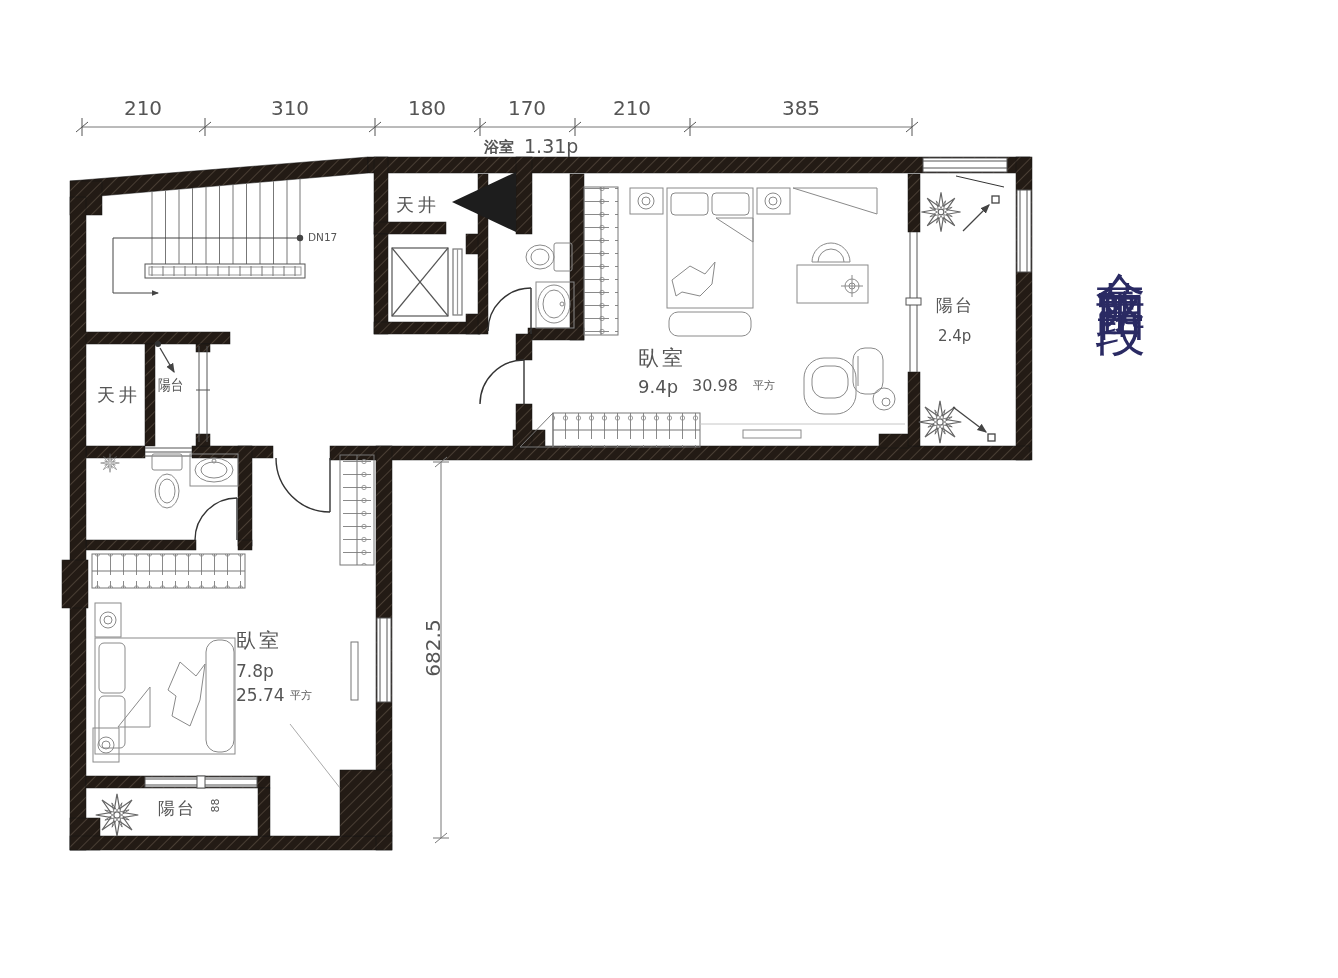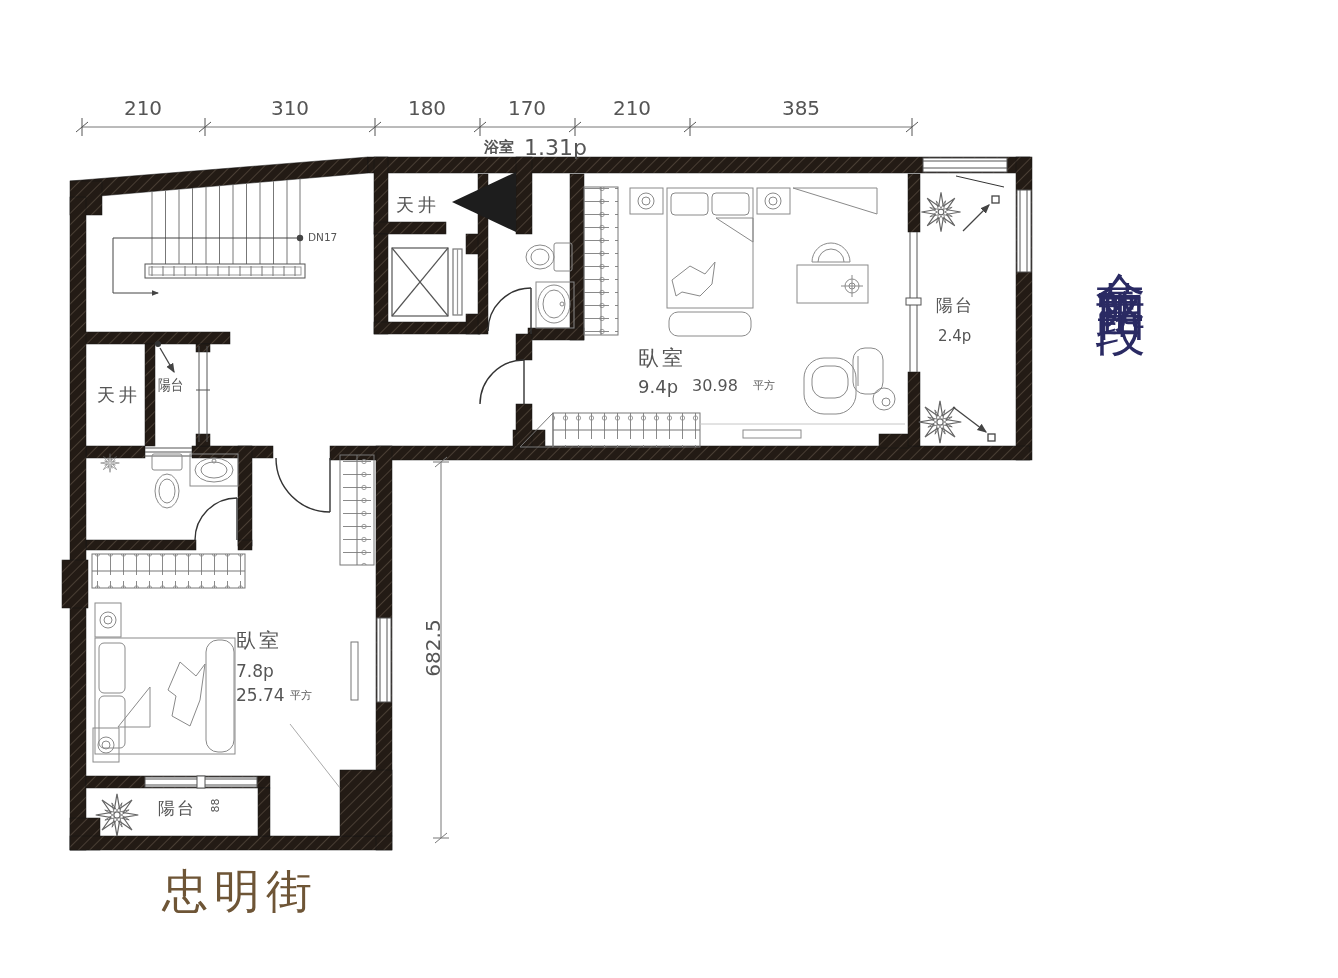--- a/index.html
+++ b/index.html
@@ -343,21 +343,21 @@
 </svg>
 
   <span class="lbl dim" style="left:108px;top:98px;">210</span>
   <span class="lbl dim" style="left:255px;top:98px;">310</span>
   <span class="lbl dim" style="left:392px;top:98px;">180</span>
   <span class="lbl dim" style="left:492px;top:98px;">170</span>
   <span class="lbl dim" style="left:597px;top:98px;">210</span>
   <span class="lbl dim" style="left:766px;top:98px;">385</span>
 
   <span class="lbl cad" style="left:484px;top:140px;font-size:15px;font-weight:bold;">浴室</span>
-  <span class="lbl cad" style="left:524px;top:137px;font-size:22px;">1.31p</span>
+  <span class="lbl cad" style="left:524px;top:137px;font-size:19px;">1.31p</span>
 
   <span class="lbl cad" style="left:396px;top:196px;font-size:18px;letter-spacing:4px;">天井</span>
   <span class="lbl cad" style="left:308px;top:232px;font-size:10.5px;">DN17</span>
 
   <span class="lbl cad" style="left:97px;top:386px;font-size:18px;letter-spacing:4px;">天井</span>
   <span class="lbl cad" style="left:158px;top:378px;font-size:15px;transform:scaleX(0.85);transform-origin:left;">陽台</span>
 
   <span class="lbl cad" style="left:638px;top:348px;font-size:21px;letter-spacing:3px;">臥室</span>
   <span class="lbl cad" style="left:638px;top:378px;font-size:18px;">9.4p</span>
   <span class="lbl cad" style="left:692px;top:378px;font-size:16px;">30.98</span>
@@ -370,14 +370,13 @@
   <span class="lbl cad" style="left:236px;top:663px;font-size:17px;">7.8p</span>
   <span class="lbl cad" style="left:236px;top:687px;font-size:17px;">25.74</span>
   <span class="lbl cad small-unit" style="left:290px;top:690px;">平方</span>
 
   <span class="lbl cad" style="left:158px;top:800px;font-size:17px;letter-spacing:2px;">陽台</span>
   <span class="lbl cad rot" style="left:208px;top:800px;font-size:11px;">88</span>
 
   <span class="lbl cad rot" style="left:398px;top:638px;font-size:20px;width:70px;text-align:center;">682.5</span>
 
   <div class="lbl" id="street-right" style="left:1096px;top:232px;height:330px;">金華路四段</div>
-  <div class="lbl" id="street-bottom" style="left:162px;top:868px;">忠明街</div>
 </div>
 
 </body></html>

